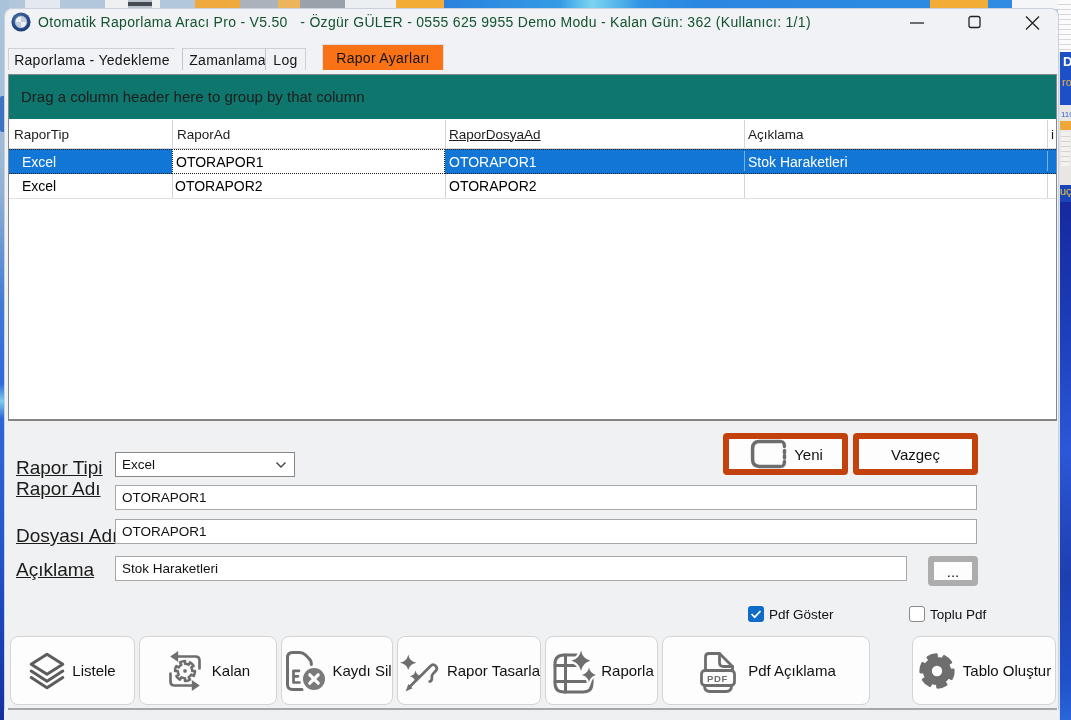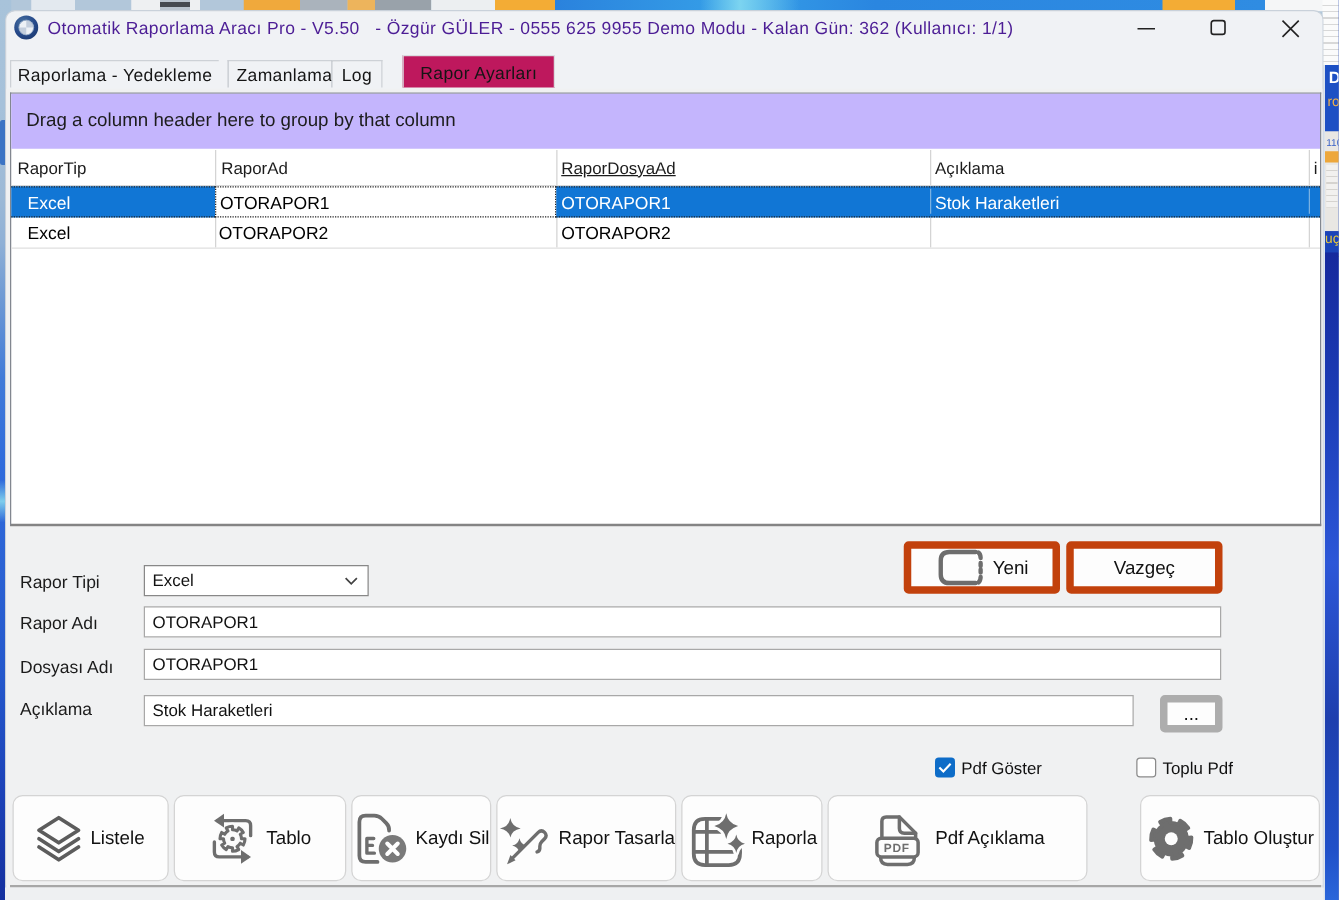--- a/index.html
+++ b/index.html
@@ -9,36 +9,36 @@
   #desk-left{left:0;top:0;width:9px;height:720px;
     background:linear-gradient(180deg,#a8c3da 0%,#a6c1da 12%,#9cb9d6 22%,#8fb0d6 27%,#6f9ad4 33%,#417bd8 42%,#2f6bdc 52%,#2b62d4 63%,#2458cc 75%,#1c42b8 88%,#14309f 100%);}
   #desk-top{left:0;top:0;width:1071px;height:9px;background:#b2c7da;}
   .blob{position:absolute;top:0;height:9px;}
   
   #desk-right{left:1059px;top:0;width:12px;height:720px;background:#1b3db2;}
   
   #win{left:4px;top:8px;width:1055px;height:712px;background:#f0f2f5;
        border:1px solid #c9d1da;border-bottom:none;border-radius:8px 8px 0 0;box-sizing:border-box;}
   
-  #title{left:38px;top:14px;font-size:14px;color:#4c1d95;letter-spacing:0.3px;}
+  #title{left:38px;top:14px;font-size:14px;color:#14532d;letter-spacing:0.3px;}
   
   .tab{position:absolute;top:48px;height:22px;font-size:14px;letter-spacing:0.3px;color:#151515;
        display:flex;align-items:center;justify-content:center;box-sizing:border-box;}
-  #tab-active{top:44px;height:26px;background:#be185d;border:1px solid #dadcdf;border-bottom:none;}
+  #tab-active{top:44px;height:26px;background:#f97316;border:1px solid #dadcdf;border-bottom:none;}
   
   #grid{left:8px;top:74px;width:1049px;height:347px;background:#fff;border:1px solid #828790;border-bottom:2px solid #848484;box-sizing:border-box;}
-  #gpanel{left:0;top:0;width:100%;height:44px;background:#c4b5fd;}
+  #gpanel{left:0;top:0;width:100%;height:44px;background:#0f766e;}
   #gpanel span{position:absolute;left:12px;top:13px;font-size:15px;color:#1c1c1c;}
   .hcell{position:absolute;top:45px;height:28px;font-size:13.5px;color:#1c1c1c;display:flex;align-items:center;}
   .vline{position:absolute;top:45px;width:1px;background:#d4d4d4;}
   #hline{position:absolute;left:0;top:73px;width:100%;height:1px;background:#d8d8d8;}
   .row{position:absolute;left:0;width:1047px;height:25px;font-size:14px;}
   .cell{position:absolute;top:0;height:25px;display:flex;align-items:center;padding-left:5px;box-sizing:border-box;}
   
-  .lbl{position:absolute;left:16px;font-size:14px;color:#1b1b1b;}
+  .lbl{position:absolute;left:16px;font-size:19px;color:#1b1b1b;text-decoration:underline;}
   .input{position:absolute;left:115px;background:#fff;border:1px solid #a8a8a8;box-sizing:border-box;
          font-size:13.5px;color:#111;display:flex;align-items:center;padding-left:6px;}
   .btn{position:absolute;background:#fdfdfd;border:6px solid #c2410c;border-radius:4px;box-sizing:border-box;
        display:flex;align-items:center;justify-content:center;font-size:15px;color:#111;}
   .cb{position:absolute;width:16px;height:16px;border-radius:3px;box-sizing:border-box;}
   .cblbl{position:absolute;font-size:13.5px;color:#111;}
   
   .tbtn{position:absolute;top:636px;height:69px;background:#fdfdfd;border:1px solid #d4d4d4;
         border-radius:8px;box-sizing:border-box;display:flex;align-items:center;justify-content:center;
         font-size:15px;color:#111;gap:8px;white-space:nowrap;}
@@ -133,21 +133,21 @@
     </div>
 
     <div class="row" style="top:98px;height:25px;border-bottom:1px solid #e0e0e0;color:#000;">
       <div class="cell" style="left:0;width:163px;padding-left:13px;">Excel</div>
       <div class="cell" style="left:163px;width:273px;padding-left:3px;">OTORAPOR2</div>
       <div class="cell" style="left:436px;width:299px;padding-left:4px;">OTORAPOR2</div>
     </div>
   </div>
 
   <div class="lbl" style="top:457px;">Rapor Tipi</div>
-  <div class="lbl" style="top:490px;">Rapor Adı</div>
+  <div class="lbl" style="top:478px;">Rapor Adı</div>
   <div class="lbl" style="top:525px;">Dosyası Adı</div>
   <div class="lbl" style="top:559px;">Açıklama</div>
   <div class="input" style="top:452px;width:180px;height:25px;border-color:#888;">Excel
     <svg style="position:absolute;right:7px;top:8px" width="12" height="8" viewBox="0 0 12 8">
       <path d="M1.5 1.5 L6 6 L10.5 1.5" fill="none" stroke="#444" stroke-width="1.4"></path>
     </svg>
   </div>
   <div class="input" style="top:485px;width:862px;height:25px;">OTORAPOR1</div>
   <div class="input" style="top:519px;width:862px;height:25px;">OTORAPOR1</div>
   <div class="input" style="top:556px;width:792px;height:25px;">Stok Haraketleri</div>
@@ -190,21 +190,21 @@
         <path d="M31 36.5 H8.5 Q4.5 36.5 4.5 32.5 V24.5"></path>
         </g>
       <path d="M29.00 22.00 A10.0 10.0 0 0 1 27.66 27.00 L25.24 25.60 A7.2 7.2 0 0 1 22.60 28.24 L24.00 30.66 A10.0 10.0 0 0 1 19.00 32.00 L19.00 29.20 A7.2 7.2 0 0 1 15.40 28.24 L14.00 30.66 A10.0 10.0 0 0 1 10.34 27.00 L12.76 25.60 A7.2 7.2 0 0 1 11.80 22.00 L9.00 22.00 A10.0 10.0 0 0 1 10.34 17.00 L12.76 18.40 A7.2 7.2 0 0 1 15.40 15.76 L14.00 13.34 A10.0 10.0 0 0 1 19.00 12.00 L19.00 14.80 A7.2 7.2 0 0 1 22.60 15.76 L24.00 13.34 A10.0 10.0 0 0 1 27.66 17.00 L25.24 18.40 A7.2 7.2 0 0 1 26.20 22.00 Z" fill="none" stroke="#fbfbfb" stroke-width="6" stroke-linejoin="round"></path>
       <path d="M29.00 22.00 A10.0 10.0 0 0 1 27.66 27.00 L25.24 25.60 A7.2 7.2 0 0 1 22.60 28.24 L24.00 30.66 A10.0 10.0 0 0 1 19.00 32.00 L19.00 29.20 A7.2 7.2 0 0 1 15.40 28.24 L14.00 30.66 A10.0 10.0 0 0 1 10.34 27.00 L12.76 25.60 A7.2 7.2 0 0 1 11.80 22.00 L9.00 22.00 A10.0 10.0 0 0 1 10.34 17.00 L12.76 18.40 A7.2 7.2 0 0 1 15.40 15.76 L14.00 13.34 A10.0 10.0 0 0 1 19.00 12.00 L19.00 14.80 A7.2 7.2 0 0 1 22.60 15.76 L24.00 13.34 A10.0 10.0 0 0 1 27.66 17.00 L25.24 18.40 A7.2 7.2 0 0 1 26.20 22.00 Z" fill="none" stroke="#6e6e6e" stroke-width="2.5" stroke-linejoin="round"></path>
       <g>
       </g>
       <path d="M12.2 2 L4.2 7.5 L12.2 13 Z" fill="#6e6e6e"></path>
       <path d="M25.8 31 L33.8 36.5 L25.8 42 Z" fill="#6e6e6e"></path>
       <rect x="17.3" y="20.3" width="3.4" height="3.4" rx="1.2" fill="#6e6e6e"></rect>
     </svg>
-    <span>Tablo</span>
+    <span>Kalan</span>
   </div>
   <div class="tbtn" style="left:281px;width:112px;gap:4px;">
     <svg width="46" height="46" viewBox="0 0 46 46">
       <g fill="none" stroke="#6e6e6e" stroke-width="3" stroke-linejoin="round" stroke-linecap="round">
         <path d="M20 41.5 H10.5 Q5.5 41.5 5.5 36.5 V9.5 Q5.5 4.5 10.5 4.5 H17.5 Q21 4.5 23.5 7 L27 10.5 Q29.6 13.1 29.3 16.5"></path>
         <path d="M17 22.8 H11.5 V34.5 H17.5 M11.5 28.3 H16" stroke-width="2.7"></path>
       </g>
       <circle cx="32" cy="31" r="11" fill="#7a7a7a"></circle>
       <path d="M27.8 26.8 L36.2 35.2 M36.2 26.8 L27.8 35.2" stroke="#fff" stroke-width="3.2" stroke-linecap="round"></path>
     </svg>

